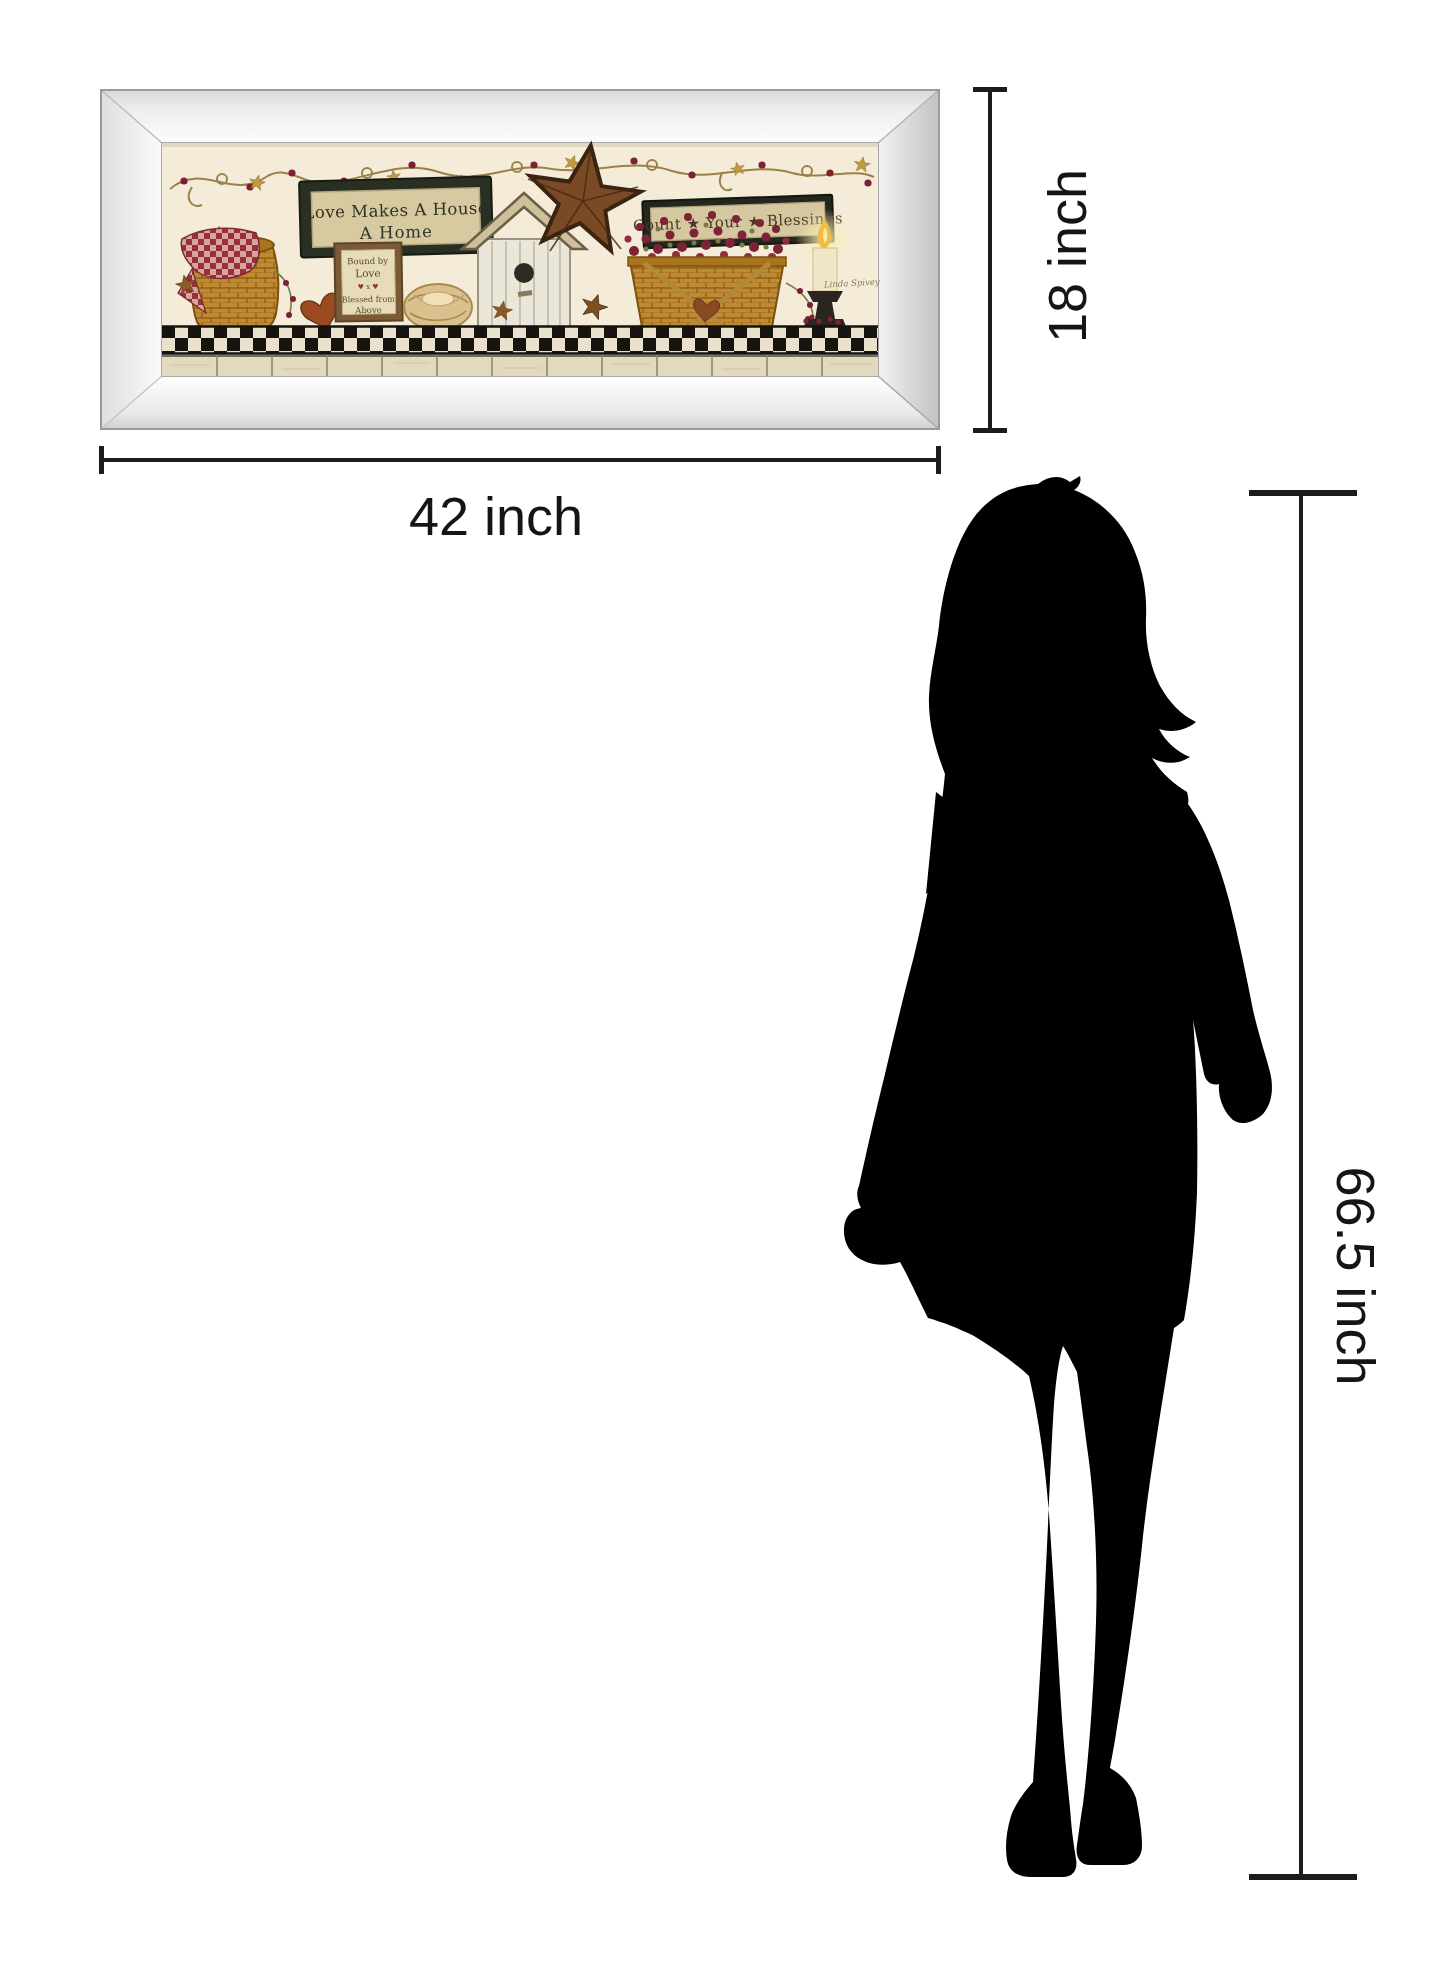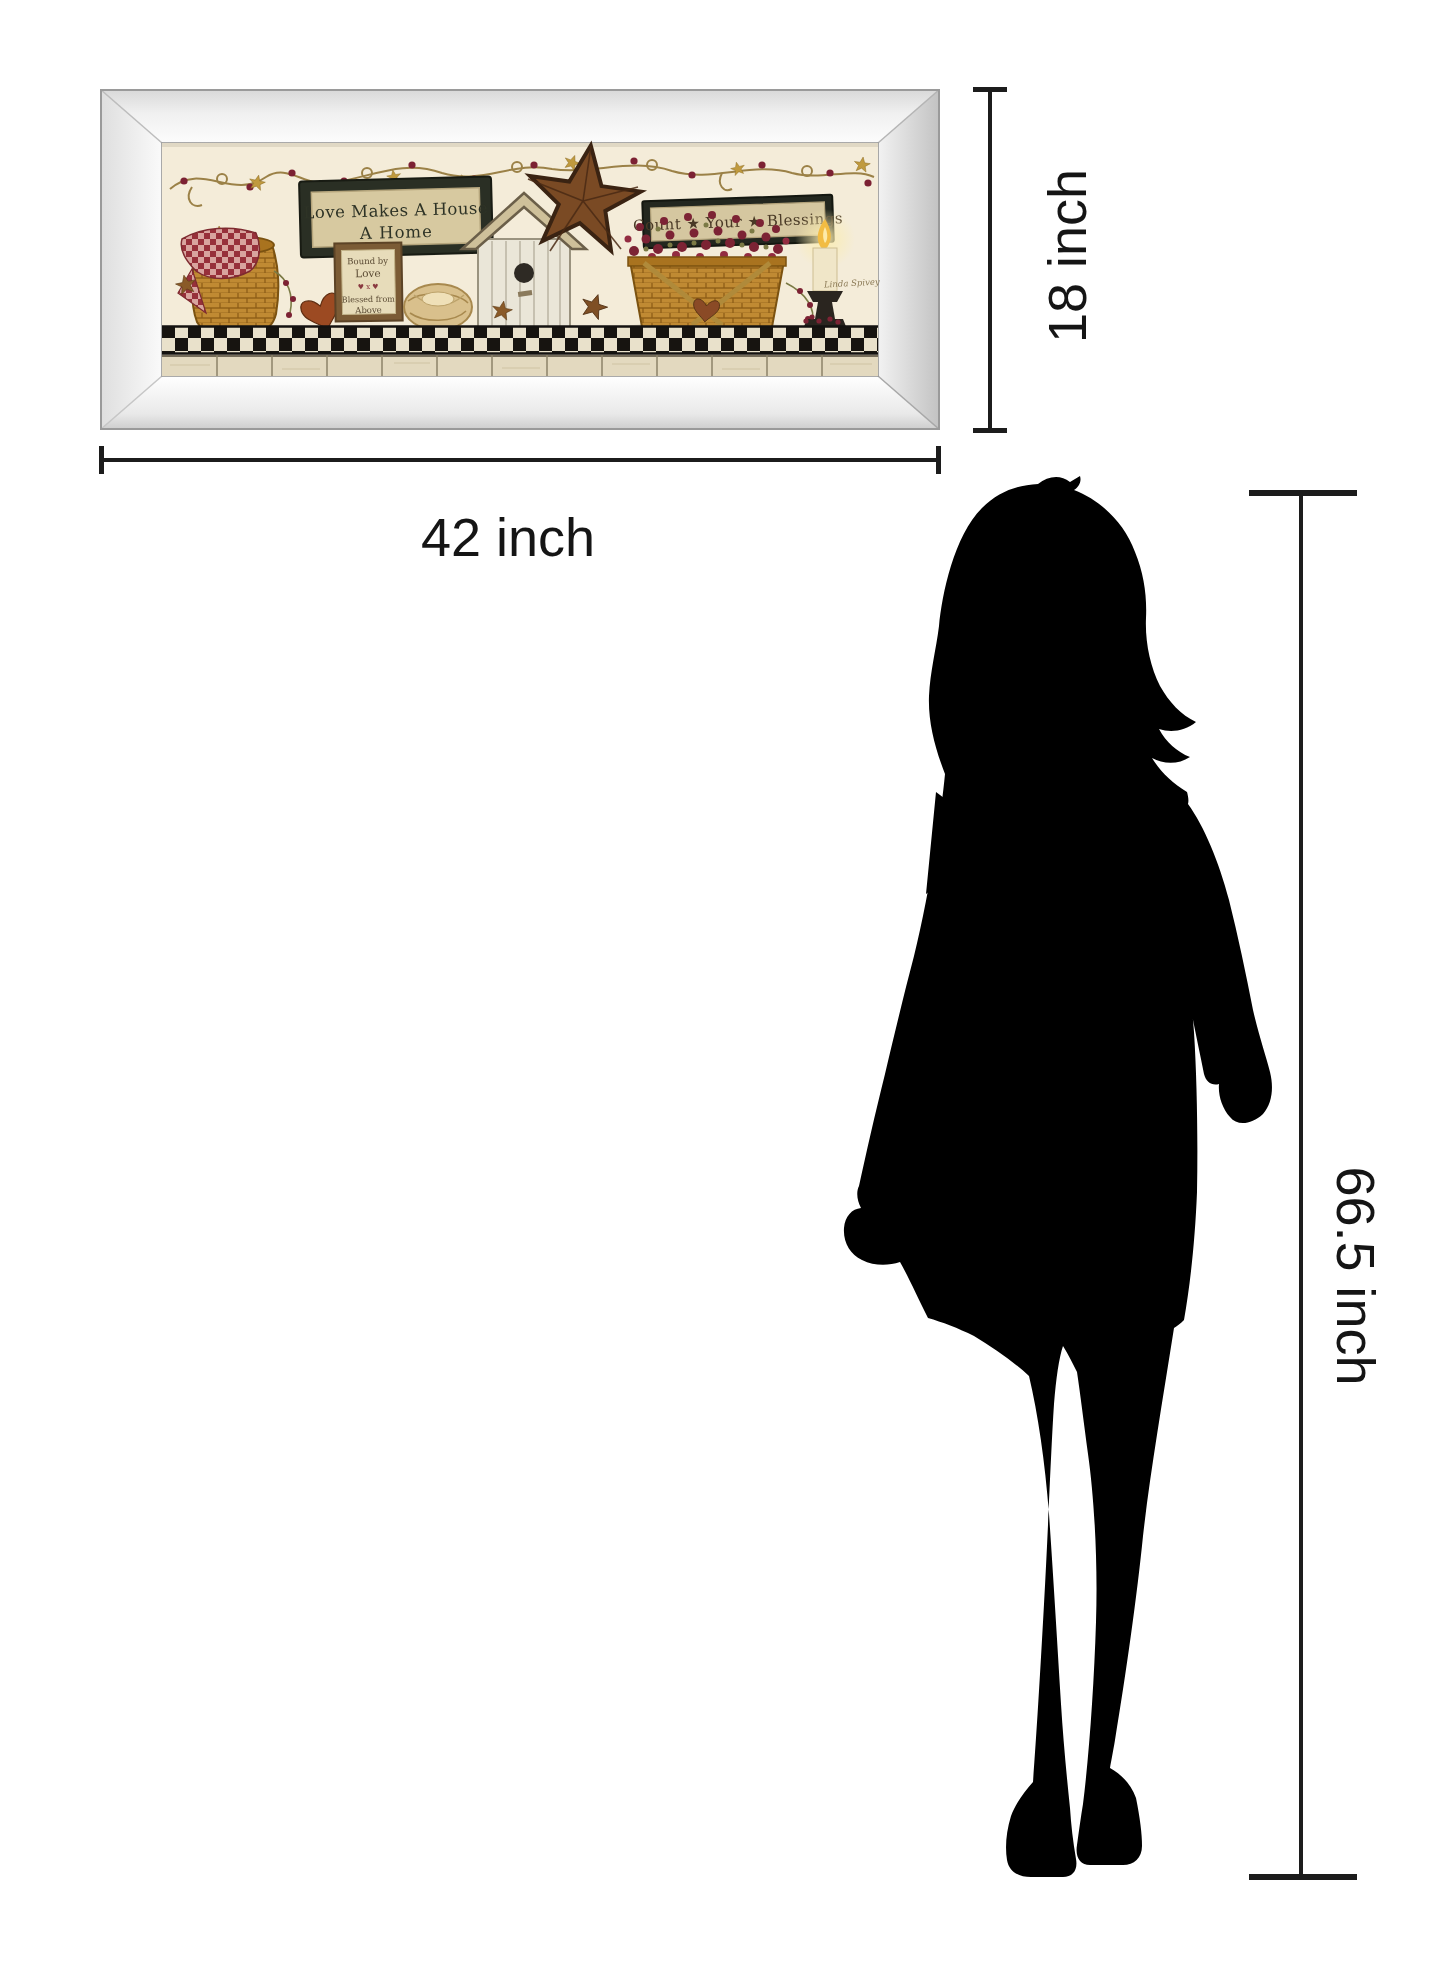--- a/index.html
+++ b/index.html
@@ -308,21 +308,21 @@
           <line x1="668" y1="221" x2="710" y2="221"></line>
         </g>
       </g>
     </g>
   </svg>
 
   <div>
     <div class="dline" style="left:100px;top:458px;width:840px;height:4px;"></div>
     <div class="dline" style="left:99px;top:446px;width:5px;height:28px;"></div>
     <div class="dline" style="left:936px;top:446px;width:5px;height:28px;"></div>
-    <div class="dim-label" style="left:508px;top:516px;margin-top:21px;">42 inch</div>
+    <div class="dim-label" style="left:496px;top:516px;">42 inch</div>
   </div>
 
   <div>
     <div class="dline" style="left:988px;top:89px;width:4px;height:341px;"></div>
     <div class="dline" style="left:973px;top:87px;width:34px;height:5px;"></div>
     <div class="dline" style="left:973px;top:428px;width:34px;height:5px;"></div>
     <div class="dim-label rot-ccw" style="left:1067px;top:256px;">18 inch</div>
   </div>
 
   <div>

